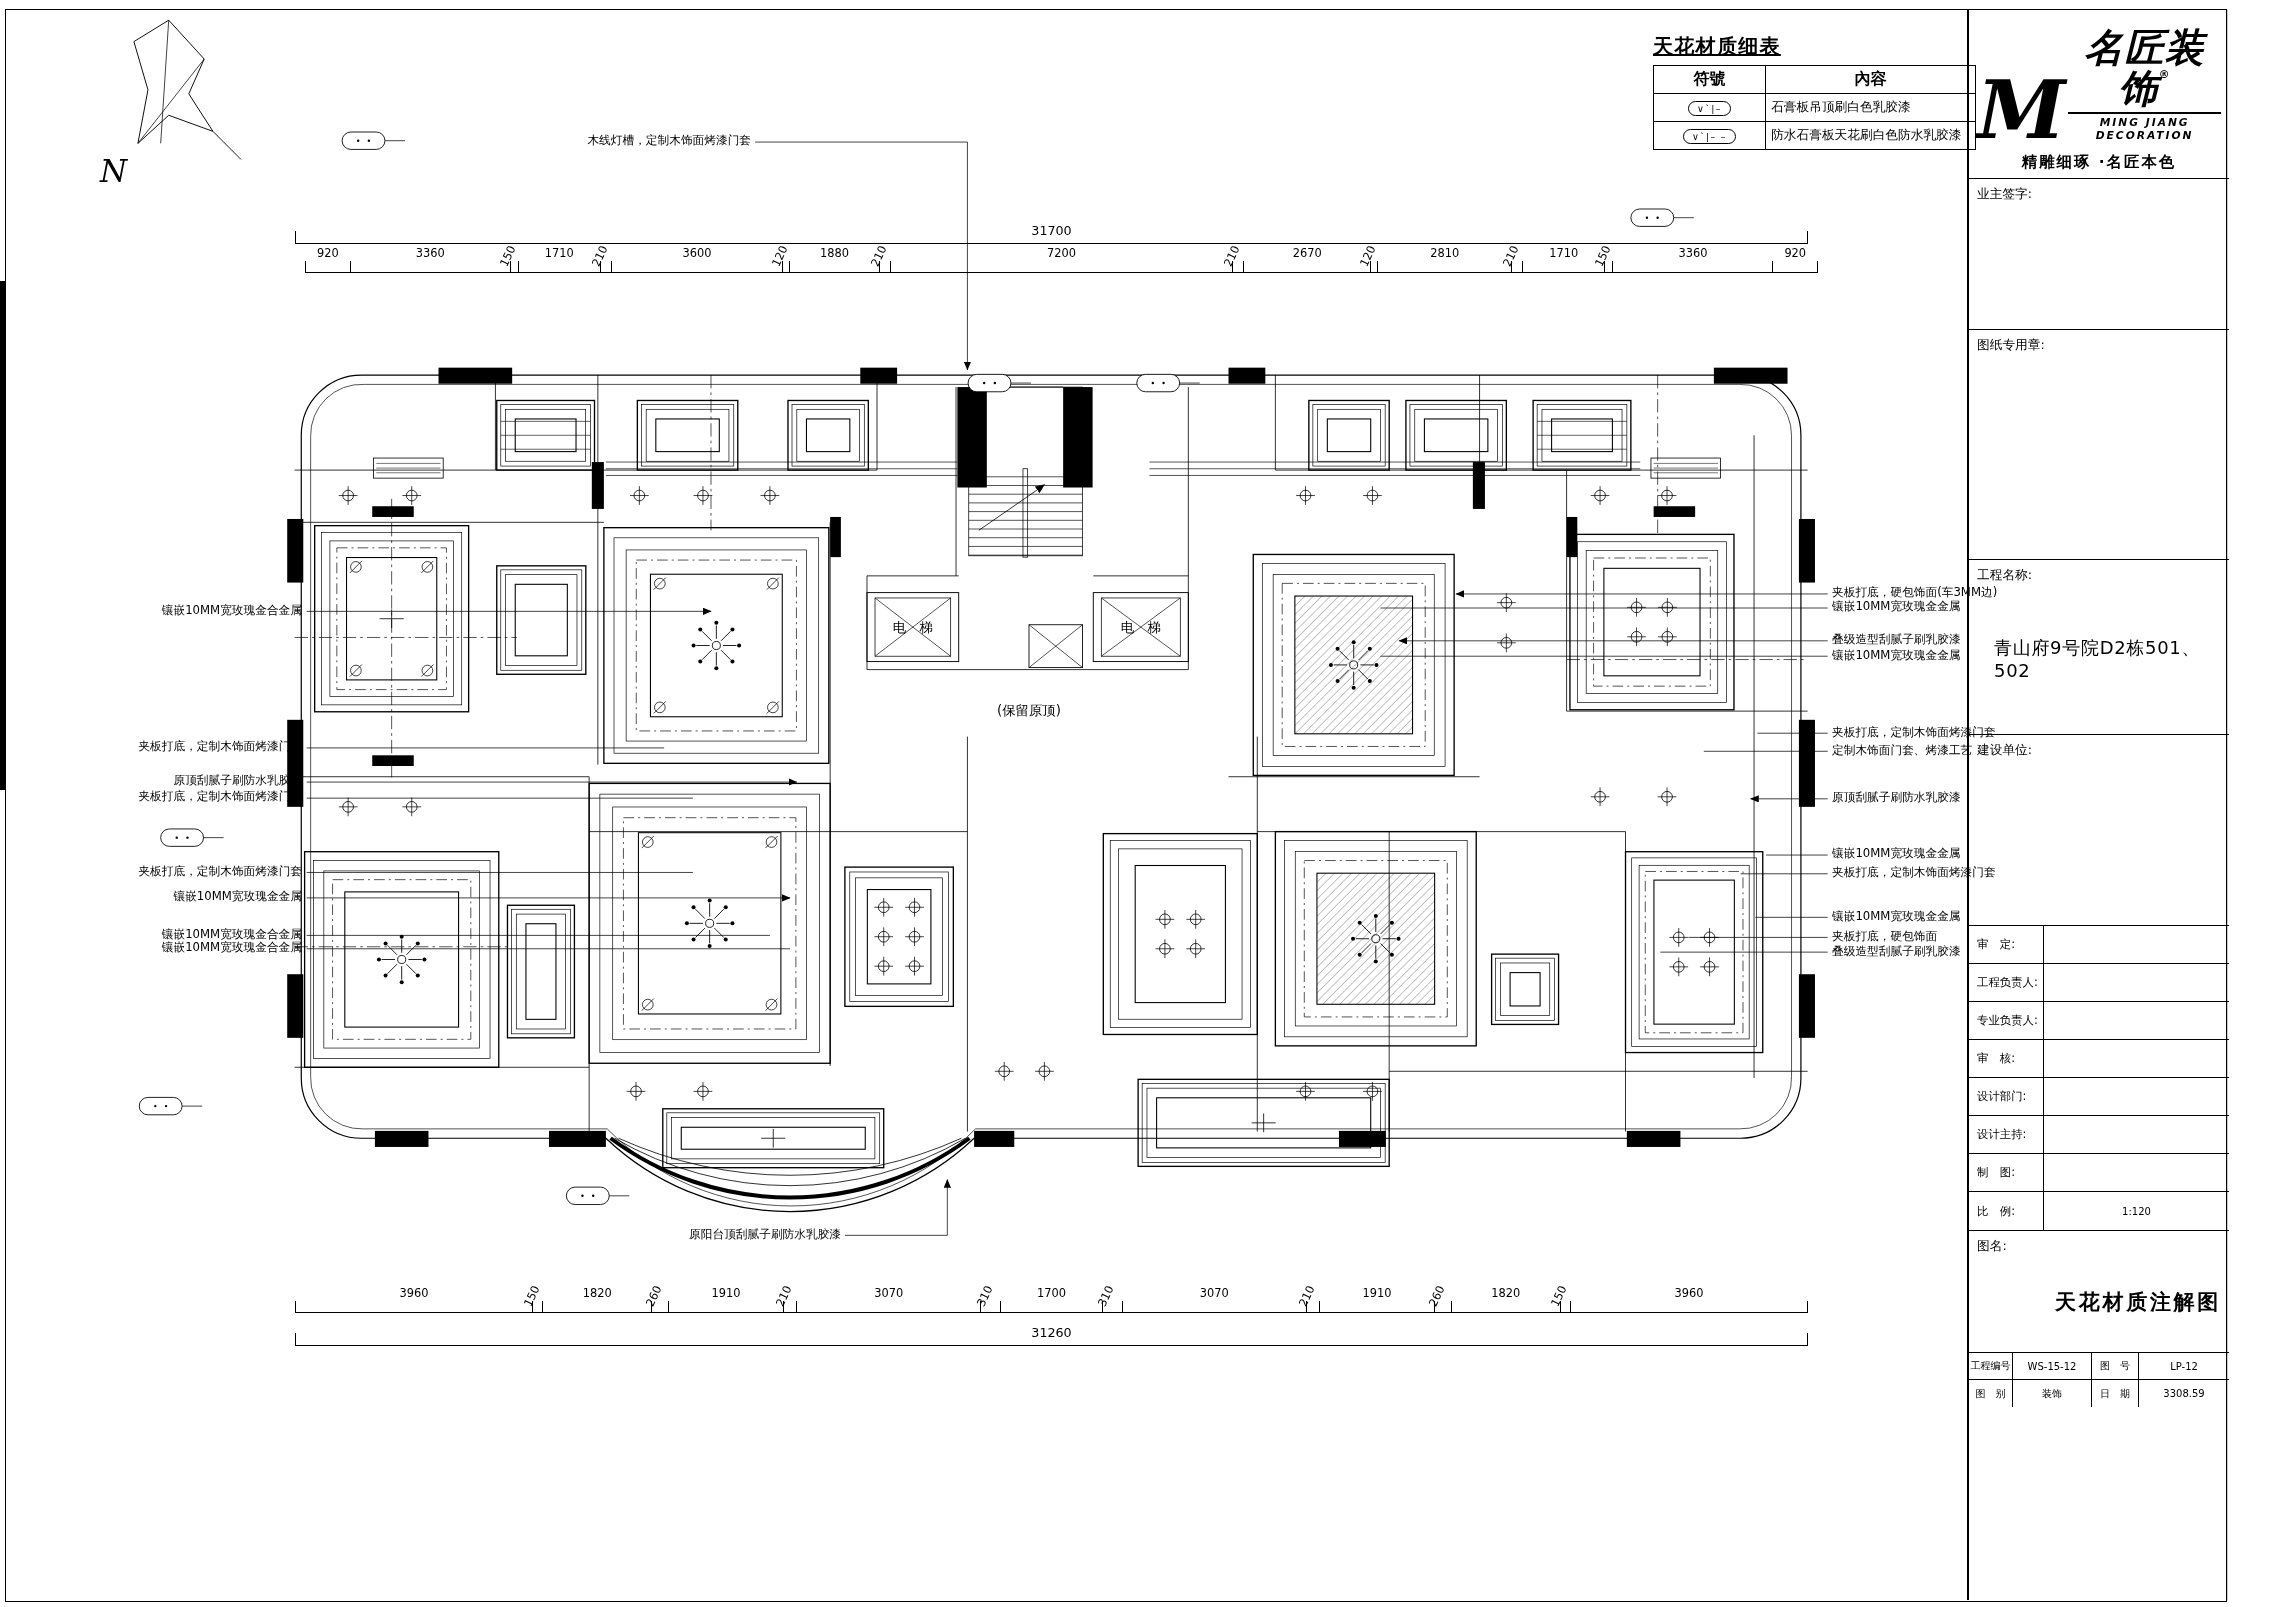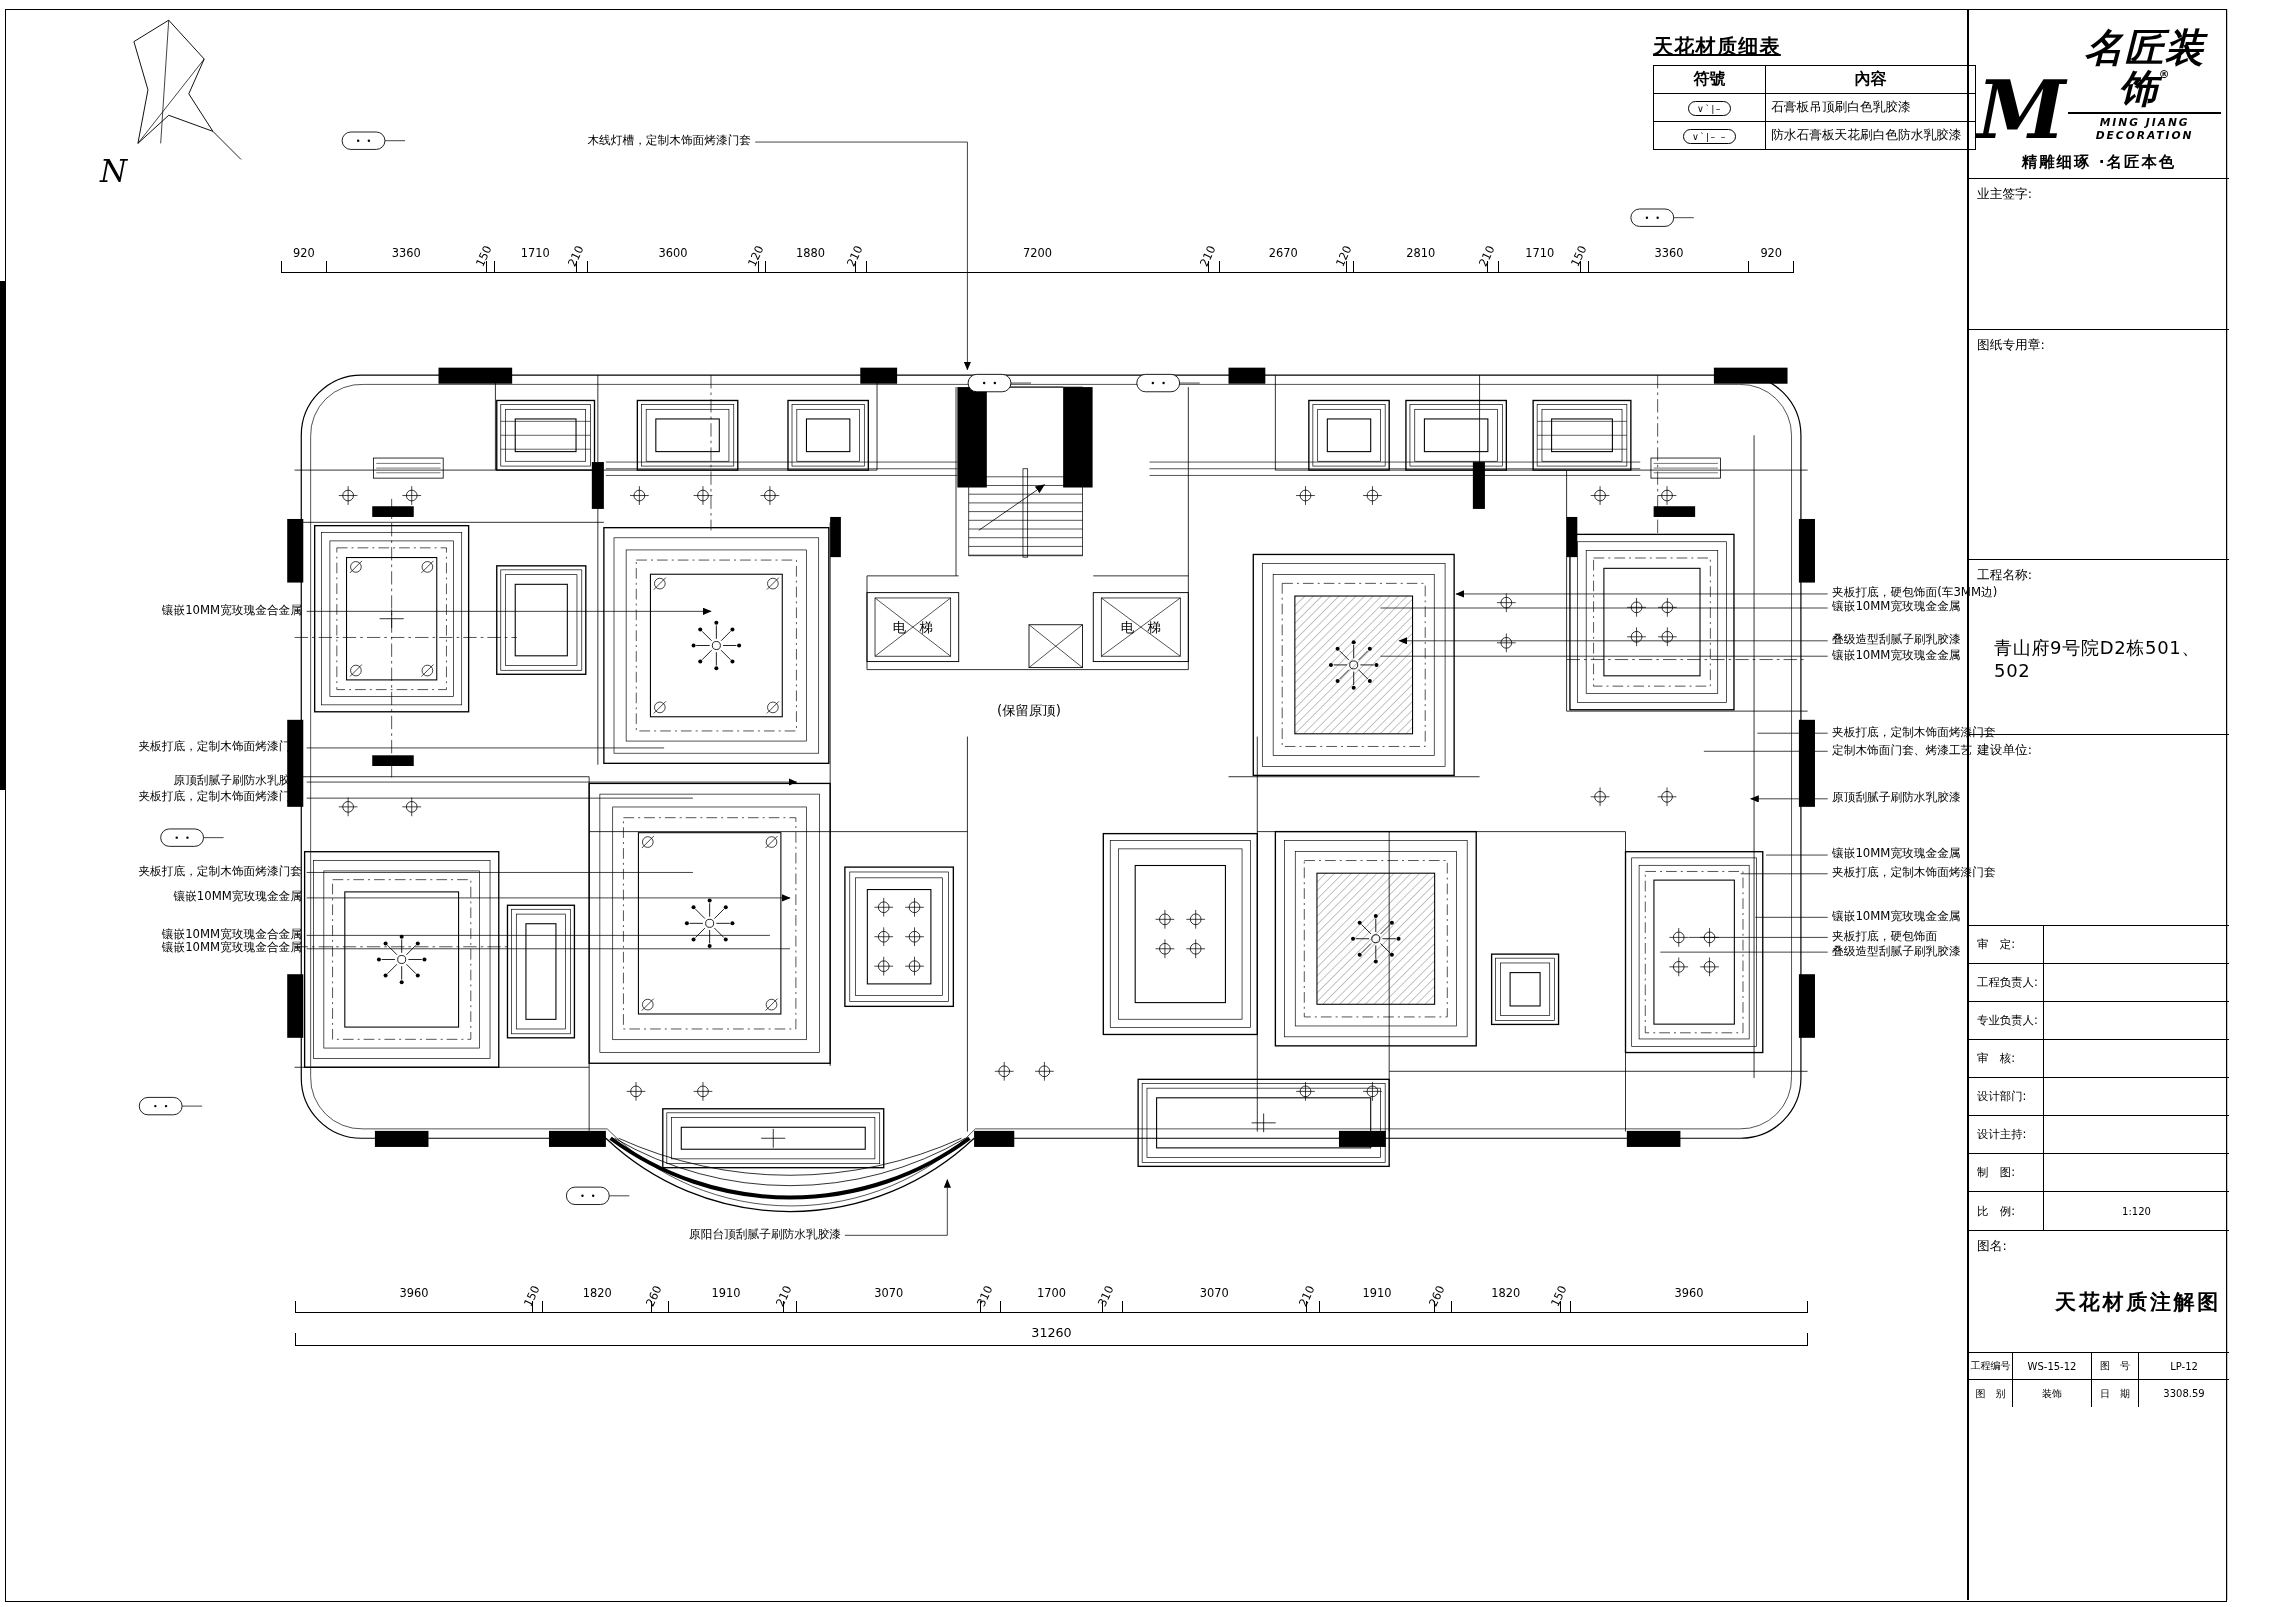--- a/index.html
+++ b/index.html
@@ -670,21 +670,22 @@
             <td>石膏板吊顶刷白色乳胶漆</td>
           </tr>
           <tr>
             <td class="sym"><span class="pill">∨ˋ|– –</span></td>
             <td>防水石膏板天花刷白色防水乳胶漆</td>
           </tr>
         </tbody>
     </table>
   </div>
 
-  <div class="abs dimrow" id="dimtop" style="left:281px;top:244px;width:1513px;height:28px;border-bottom:1.1px solid #000;">
+  <div class="abs dim-total" id="dimtop-total" style="left:295px;top:212px;width:1513px;"><span>31700</span></div>
+  <div class="abs dimrow" id="dimtop" style="left:305px;top:244px;width:1513px;height:28px;border-bottom:1.1px solid #000;">
       <div class="dimseg" style="flex-grow: 920;">
         <span class="dimnum">920</span>
       </div>
       <div class="dimseg" style="flex-grow: 3360;">
         <span class="dimnum">3360</span>
       </div>
       <div class="dimseg" style="flex-grow: 150;">
         <span class="dimnum tilt">150</span>
       </div>
       <div class="dimseg" style="flex-grow: 1710;">

